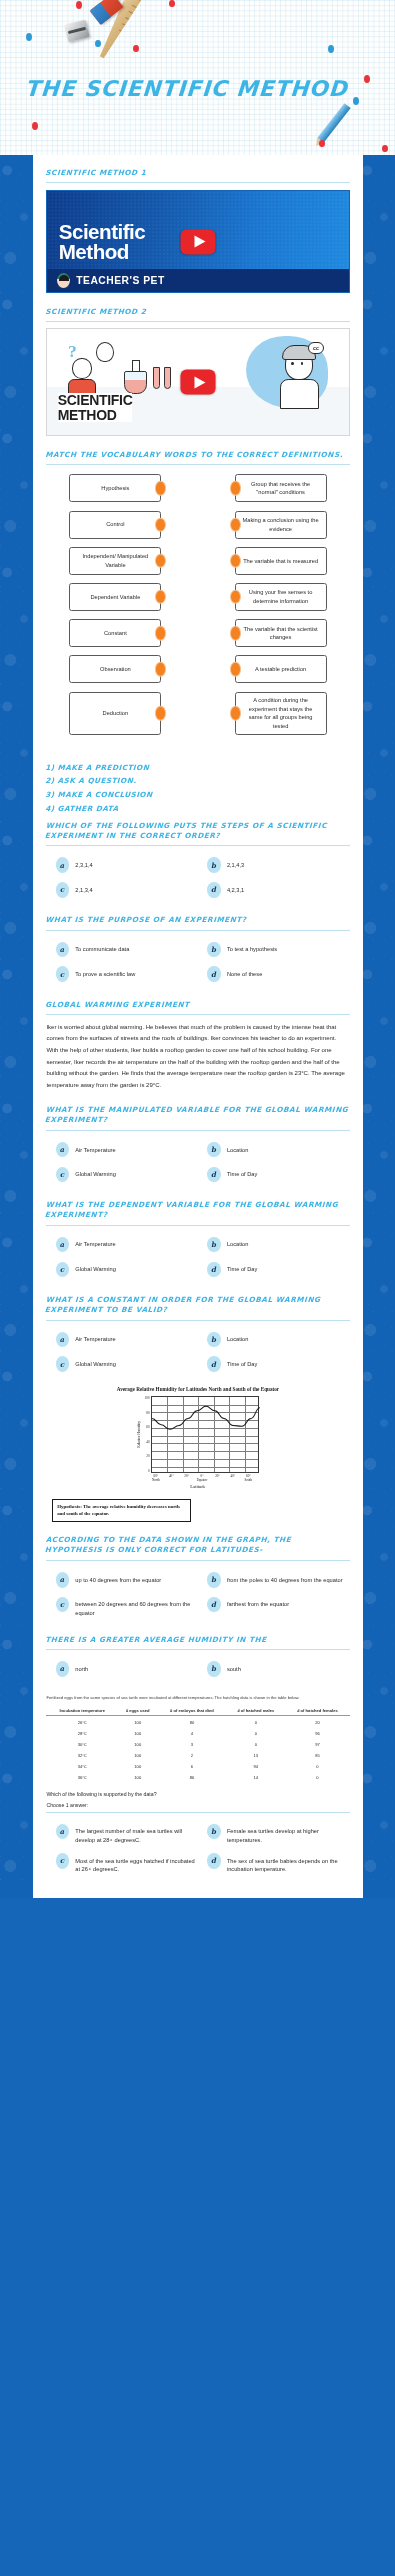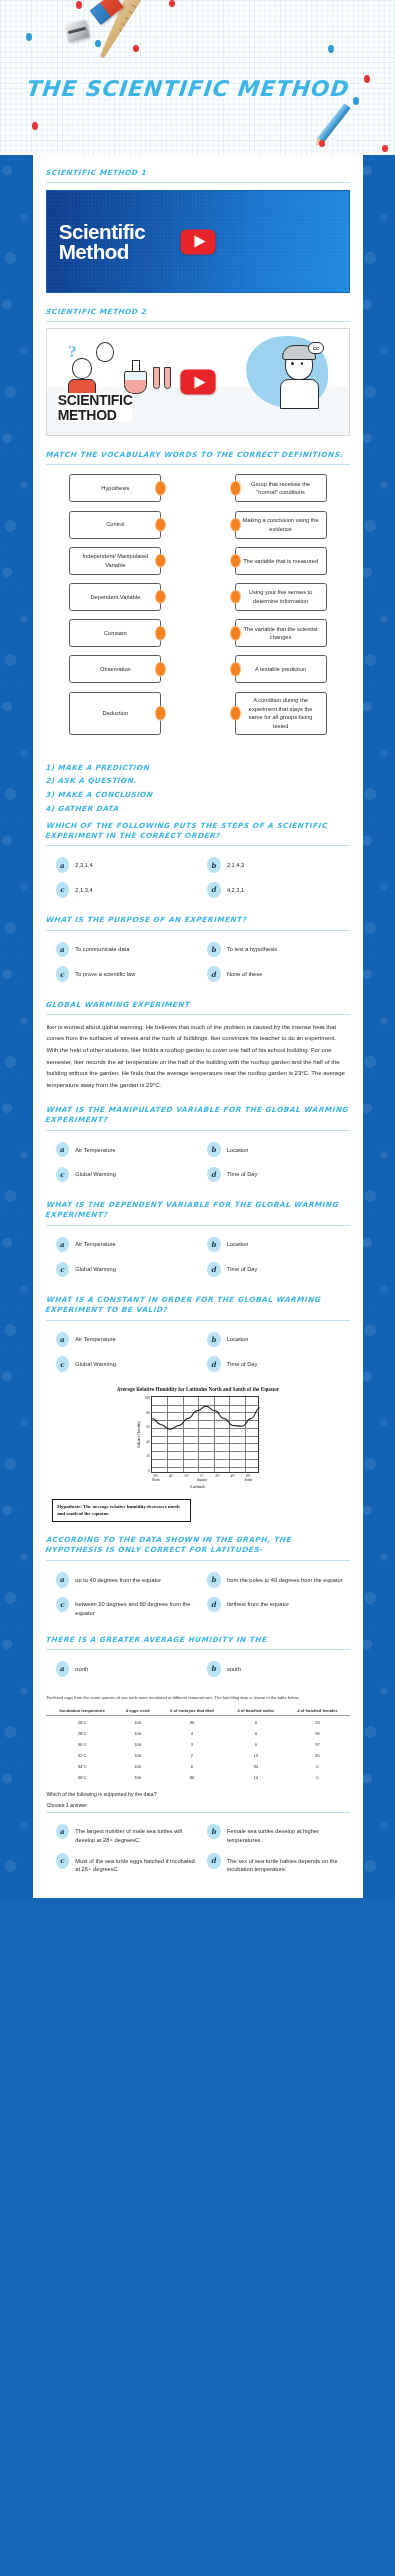--- a/index.html
+++ b/index.html
@@ -391,20 +391,24 @@
 
       <div class="block">
         <div class="sec-head">SCIENTIFIC METHOD 1</div>
         <div class="sec-rule"></div>
         <div class="video video-1">
           <div class="v1-text">
             <div>Scientific</div>
             <div>Method</div>
           </div>
           <div class="play-btn"></div>
+          <div class="v1-bar">
+            <div class="v1-avatar"></div>
+            <div class="v1-brand">TEACHER'S PET</div>
+          </div>
         </div>
       </div>
 
       <div class="block">
         <div class="sec-head">SCIENTIFIC METHOD 2</div>
         <div class="sec-rule"></div>
         <div class="video video-2">
           <div class="v2-scene">
             <div class="v2-blue-blob"></div>
             <div class="v2-q">?</div>

